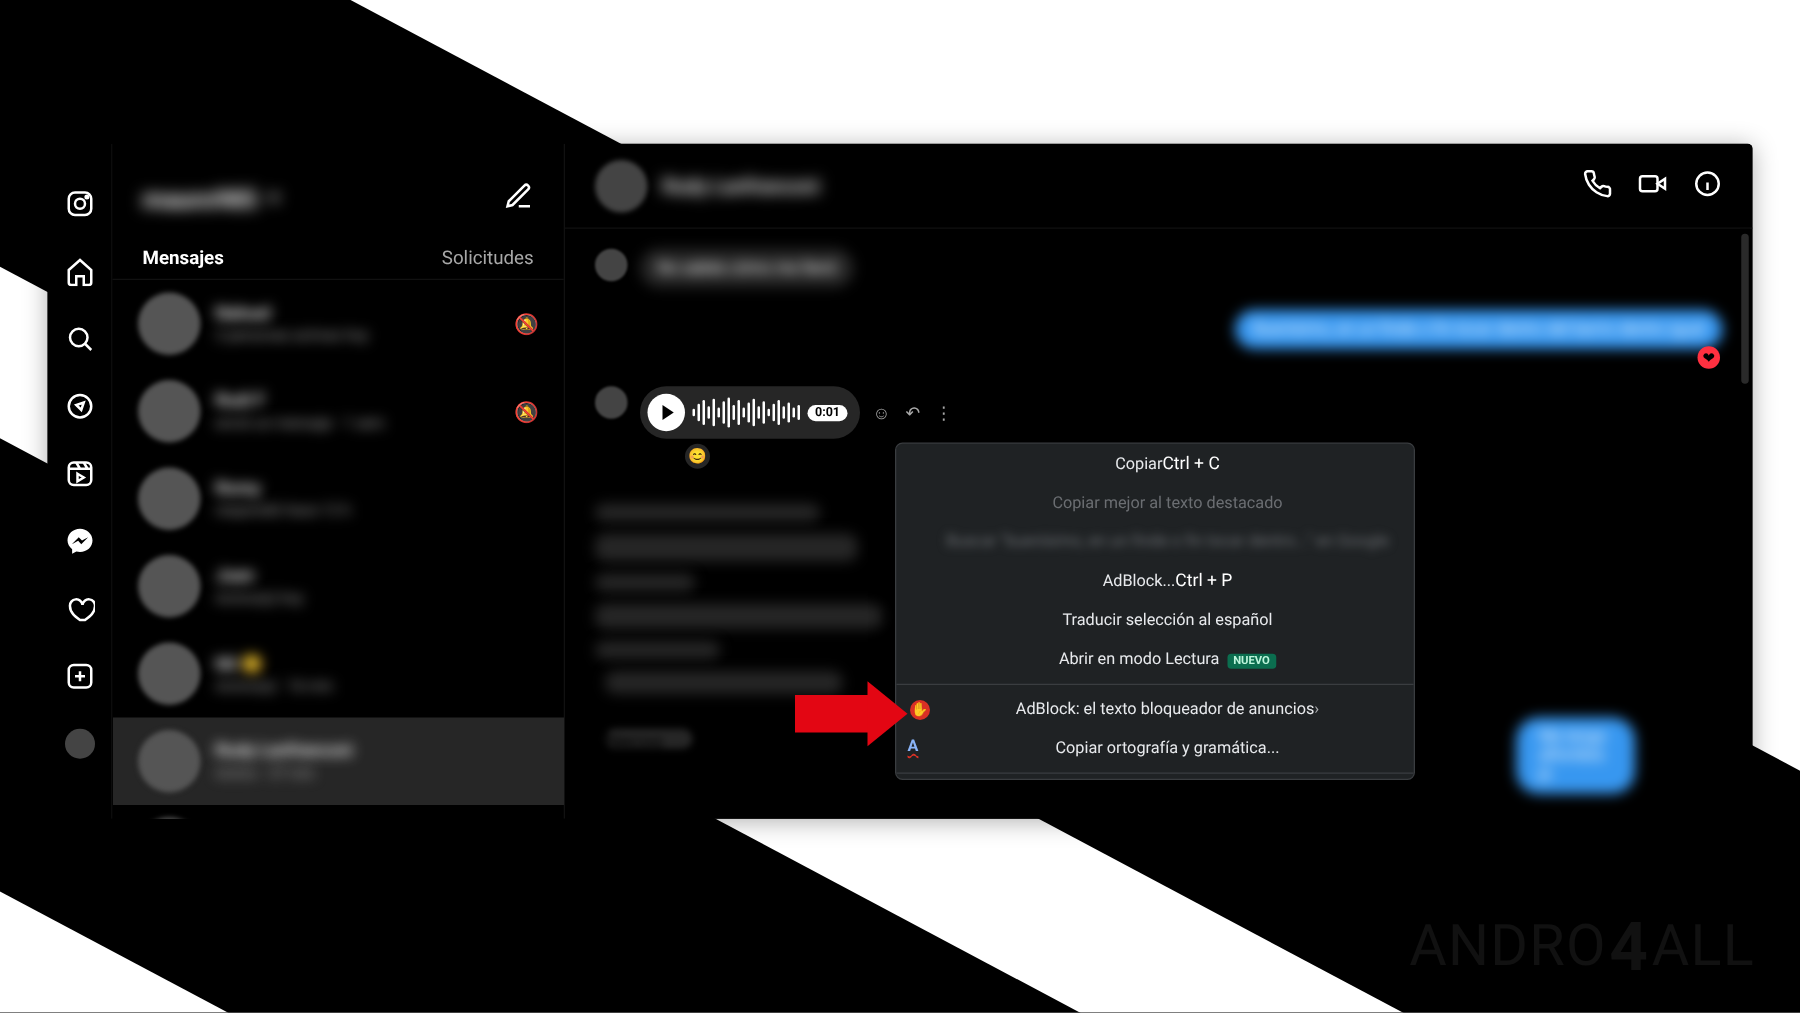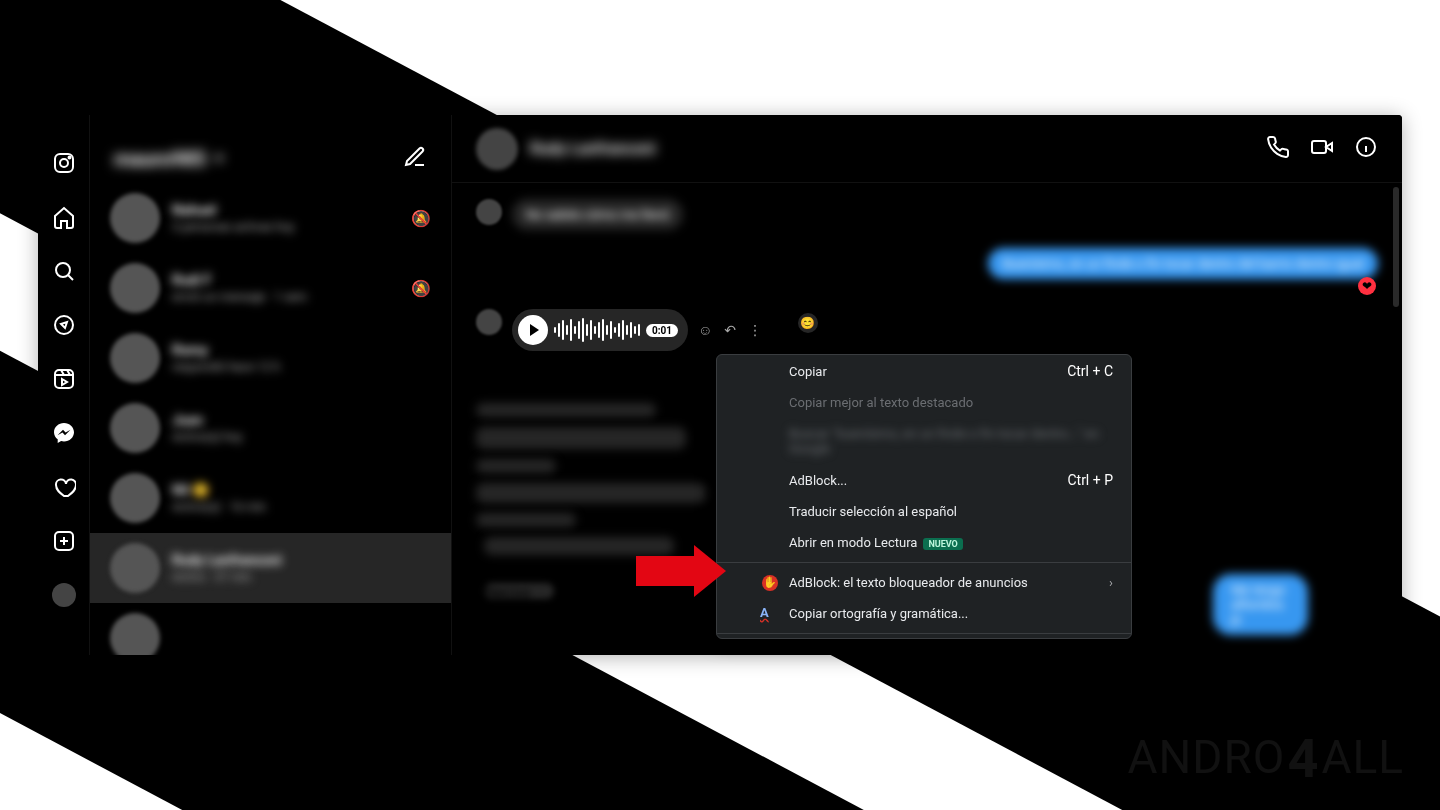--- a/index.html
+++ b/index.html
@@ -69,21 +69,21 @@
 
 
 .extra-msgs { position:absolute; left:24px; top:220px; width:240px; }
 .extra-msgs .line { height:14px; background:#262626; border-radius:8px; margin-bottom:10px; filter:blur(5px); }
 
 .bottom-right-msg { position:absolute; right:30px; bottom:20px; }
 .bottom-right-msg .msg-bubble{ background:#3797f0; filter:blur(5px); padding:8px 18px;}
 
 
 .ctx { position:absolute; left:716px; top:354px; width:416px; background:#1f2224; border:1px solid #3a3d40; border-radius:6px; box-shadow:0 4px 18px rgba(0,0,0,.6); font-size:13px; color:#e8eaed; overflow:hidden; z-index:50; }
-.ctx .row { display:flex; align-items:center; justify-content:space-between; padding:8px 18px 8px 38px; cursor:pointer; position:relative;margin-left:34px; }
+.ctx .row { display:flex; align-items:center; justify-content:center; padding:8px 18px 8px 38px; cursor:pointer; position:relative; }
 .ctx .row:hover, .ctx .row.hilite { background:#2f3234; }
 .ctx .row.disabled { color:#6b6e72; cursor:default; }
 .ctx .row .sc { color:#ffffff; font-size:14px; }
 .ctx hr { border:none; border-top:1px solid #3a3d40; margin:4px 0; }
 .ctx .badge { background:#0b6e4f; color:#bdf5dc; font-size:9px; font-weight:700; padding:1px 5px; border-radius:3px; margin-left:6px; }
 .ctx .ico { position:absolute; left:11px; width:16px; height:16px; border-radius:50%; }
 .ctx .ico.ab { background:#d93025; display:flex;align-items:center;justify-content:center;color:#fff;font-size:11px;}
 .ctx .ico.sp { background:none; color:#8ab4f8; font-weight:700; text-decoration: underline wavy #d93025; font-size:13px; left:9px; top:7px; }
 .ctx .chev { color:#a8aaad; }
 
@@ -158,20 +158,24 @@
       </span>
     <span class="avatar-small"></span>
   </div>
 
   <div class="sidebar">
     <div class="sb-header">
       <span class="sb-user">mauro985</span>
       <span class="compose"><svg width="24" height="24" viewBox="0 0 24 24" fill="none" stroke="currentColor" stroke-width="2">
             <path d="M12 20h9M16.5 3.5a2.1 2.1 0 013 3L7 19l-4 1 1-4z"></path>
           </svg></span>
+    </div>
+    <div class="sb-tabs">
+      <span class="sb-tab">Mensajes</span>
+      <span class="sb-tab secondary">Solicitudes</span>
     </div>
     <div class="conv-list">
       <div class="conv">
           <div class="av"></div>
           <div class="txt">
             <div class="name">Nahuel</div>
             <div class="sub">3 personas activas hoy</div>
           </div>
           <span class="mute">🔕</span>
         </div>
@@ -243,21 +247,21 @@
         <div class="mav"></div>
         <div class="msg-bubble">No sabés cómo me llenó</div>
       </div>
       <div class="msg-row outgoing">
         <div class="msg-bubble">Buenísimo, en un finde o fin tocar dentro del barrio dentro igual</div>
       </div>
       <span class="heart-react">❤</span>
 
       <div class="msg-row incoming" style="margin-top:30px;">
         <div class="mav"></div>
-        <div style="display:flex;flex-direction:row;">
+        <div style="display:flex;flex-direction:column;">
           <div style="display:flex;align-items:center;">
             <div class="voice">
               <div class="play"></div>
               <div class="wave">
                 <span style="height:6px"></span>
                   <span style="height:14px"></span>
                   <span style="height:20px"></span>
                   <span style="height:10px"></span>
                   <span style="height:22px"></span>
                   <span style="height:8px"></span>

